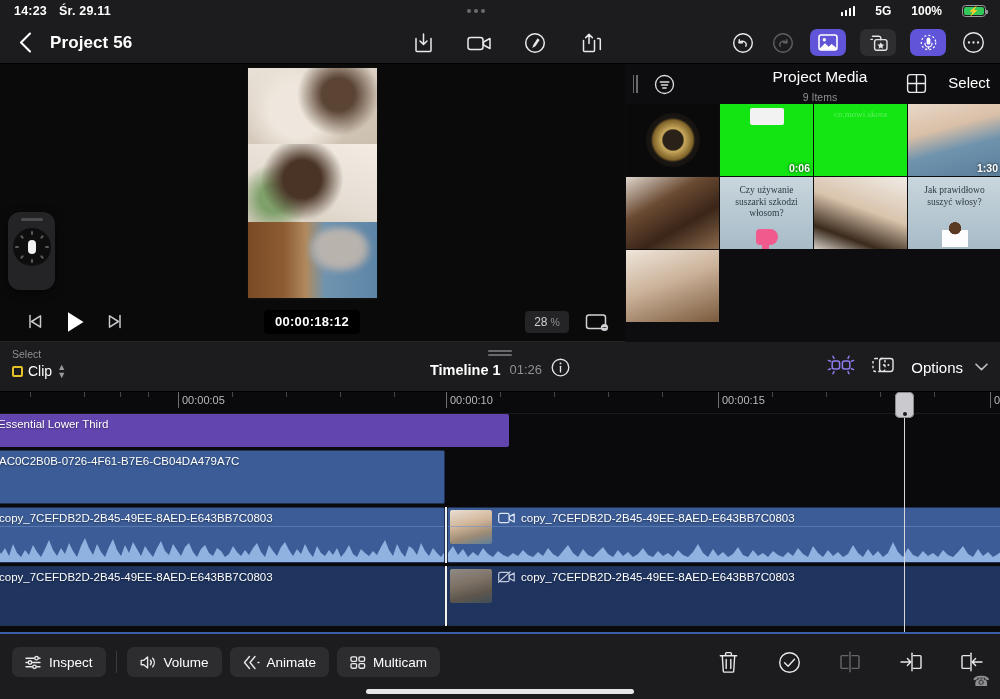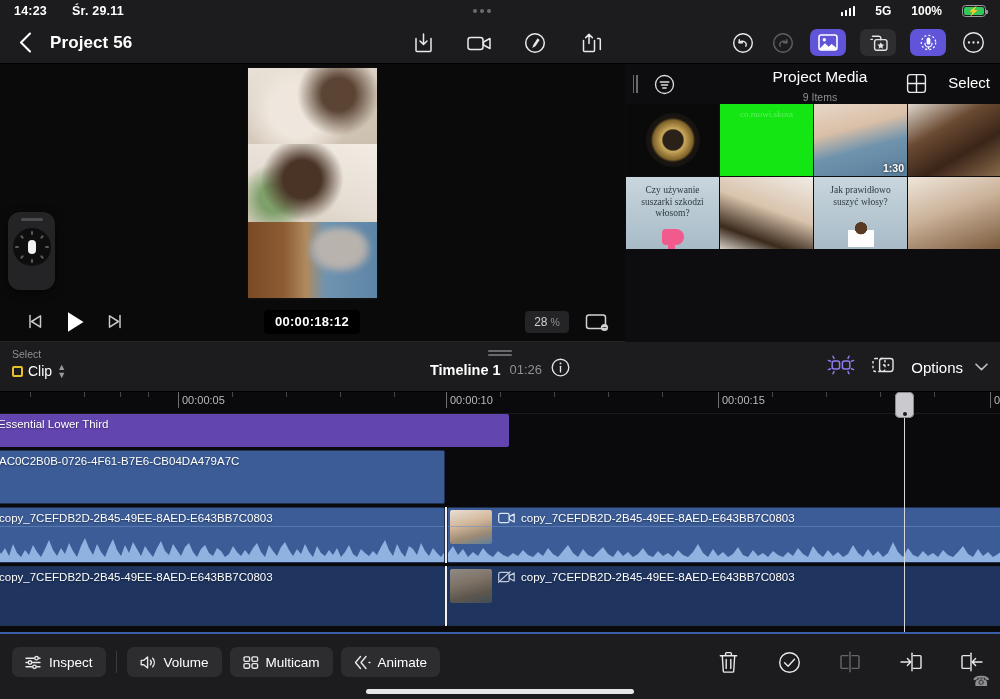--- a/index.html
+++ b/index.html
@@ -12,21 +12,21 @@
   }
   .app { position: relative; width: 1000px; height: 699px; background: #000; }
 
   
   .statusbar {
     position: absolute; top: 0; left: 0; width: 1000px; height: 22px;
     background: #1c1c1e; color: #fff;
     display: flex; align-items: center; justify-content: space-between;
     padding: 0 14px; font-size: 12.5px; font-weight: 600;
   }
-  .sb-left { display: flex; align-items: center; gap: 25px; letter-spacing: .2px; }
+  .sb-left { display: flex; align-items: center; gap: 12px; letter-spacing: .2px; }
   .sb-center { display:flex; align-items:center; gap:4px; }
   .sb-dots { display:flex; gap:3px; }
   .sb-dots i { width:4px;height:4px;border-radius:50%;background:#6b6b70;display:block; }
   .sb-right { display: flex; align-items: center; gap: 20px; font-size: 12px; }
   .sig { display:inline-flex; align-items:flex-end; gap:1.5px; height:10px; }
   .sig b { width:2.5px; background:#fff; border-radius:.5px; display:block; }
   .sig b:nth-child(1){height:4px} .sig b:nth-child(2){height:6px}
   .sig b:nth-child(3){height:8px} .sig b:nth-child(4){height:10px}
   .batt { width:24px;height:12px;border:1.3px solid #9a9a9e;border-radius:3.5px;position:relative;
           display:flex;align-items:center;padding:1px; }
@@ -407,20 +407,24 @@
           <rect x="1.6" y="1.6" width="17.8" height="17.8" rx="2.6"></rect>
           <path d="M10.5 1.6v17.8M1.6 10.5h17.8"></path>
         </svg>
       </div>
       <div class="select-btn">Select</div>
     </div>
   </div>
 
   <div class="media-grid">
     <div class="cell c-badge"></div>
+    <div class="cell c-green">
+      <span class="chip"></span>
+      <span class="dur">0:06</span>
+    </div>
     <div class="cell c-green2">
       <span class="gtxt">co.mowi.skora</span>
     </div>
     <div class="cell c-woman1">
       <span class="dur">1:30</span>
     </div>
     <div class="cell c-hair"></div>
     <div class="cell c-blue">
       <span class="ov" style="align-items:flex-start;padding-top:8px">Czy używanie suszarki szkodzi włosom?</span>
       <span class="dryer"></span>
@@ -590,33 +594,33 @@
       </div>
       <div class="bb-sep"></div>
       <div class="bb-btn">
         <svg width="17" height="15" viewBox="0 0 17 15" fill="none" stroke="#e9e9ec" stroke-width="1.35">
           <path d="M1.2 5.3h2.6L7.6 2v11L3.8 9.7H1.2z" stroke-linejoin="round"></path>
           <path d="M10.4 5.2a3.6 3.6 0 010 4.6M12.7 3.2a6.6 6.6 0 010 8.6" stroke-linecap="round"></path>
         </svg>
         <span>Volume</span>
       </div>
       <div class="bb-btn">
+        <svg width="17" height="15" viewBox="0 0 17 15" fill="none" stroke="#e9e9ec" stroke-width="1.4">
+          <path d="M6.5 1.5L1.5 7.5l5 6M12 1.5l-5 6 5 6M16 7.5h-1" stroke-linecap="round" stroke-linejoin="round"></path>
+        </svg>
+        <span>Animate</span>
+      </div>
+      <div class="bb-btn">
         <svg width="16" height="15" viewBox="0 0 16 15">
           <rect x="1" y="1.8" width="5.6" height="4.6" rx="1.1" fill="none" stroke="#e9e9ec" stroke-width="1.35"></rect>
           <rect x="9" y="1.8" width="5.6" height="4.6" rx="1.1" fill="none" stroke="#e9e9ec" stroke-width="1.35"></rect>
           <rect x="1" y="8.6" width="5.6" height="4.6" rx="1.1" fill="none" stroke="#e9e9ec" stroke-width="1.35"></rect>
           <rect x="9" y="8.6" width="5.6" height="4.6" rx="1.1" fill="none" stroke="#e9e9ec" stroke-width="1.35"></rect>
         </svg>
         <span>Multicam</span>
-      </div>
-      <div class="bb-btn">
-        <svg width="17" height="15" viewBox="0 0 17 15" fill="none" stroke="#e9e9ec" stroke-width="1.4">
-          <path d="M6.5 1.5L1.5 7.5l5 6M12 1.5l-5 6 5 6M16 7.5h-1" stroke-linecap="round" stroke-linejoin="round"></path>
-        </svg>
-        <span>Animate</span>
       </div>
     </div>
 
     <div class="bb-right">
       <div class="bb-icon">
         <svg width="21" height="23" viewBox="0 0 21 23" fill="none" stroke="#e9e9ec" stroke-width="1.4">
           <path d="M2.3 4.8h16.4" stroke-linecap="round"></path>
           <path d="M7.6 4.8V2.6a1 1 0 011-1h3.8a1 1 0 011 1v2.2"></path>
           <path d="M4.3 4.8l1 15.4a1 1 0 001 .9h8.4a1 1 0 001-.9l1-15.4"></path>
           <path d="M8.2 8.4v9M12.8 8.4v9" stroke-linecap="round"></path>

